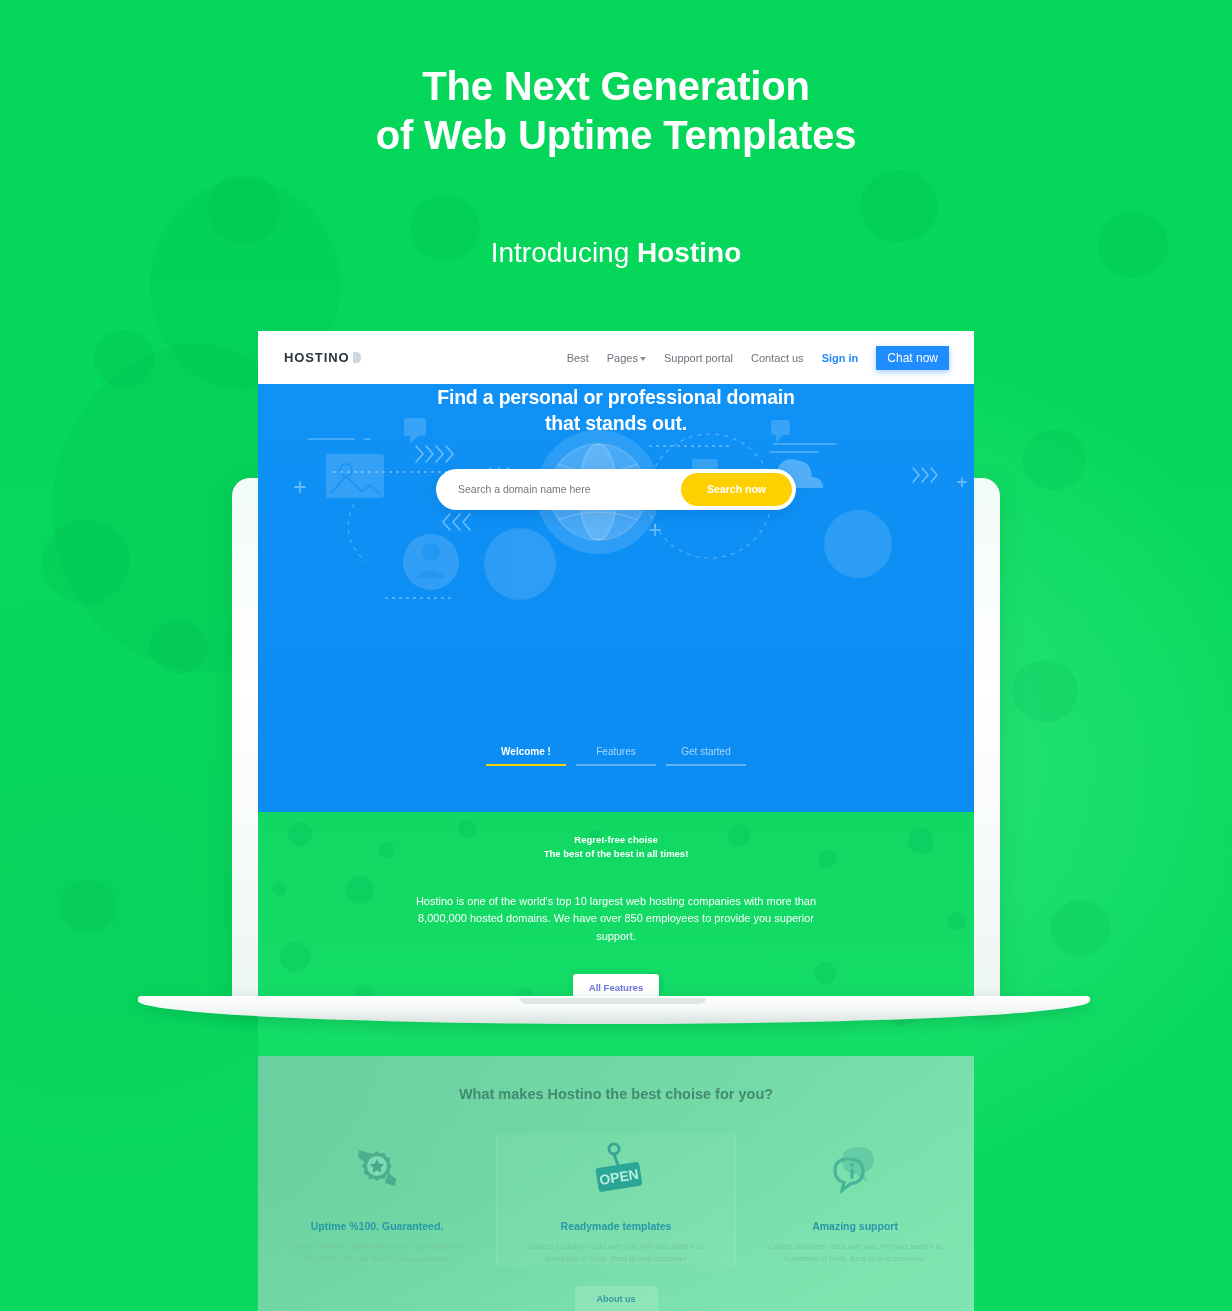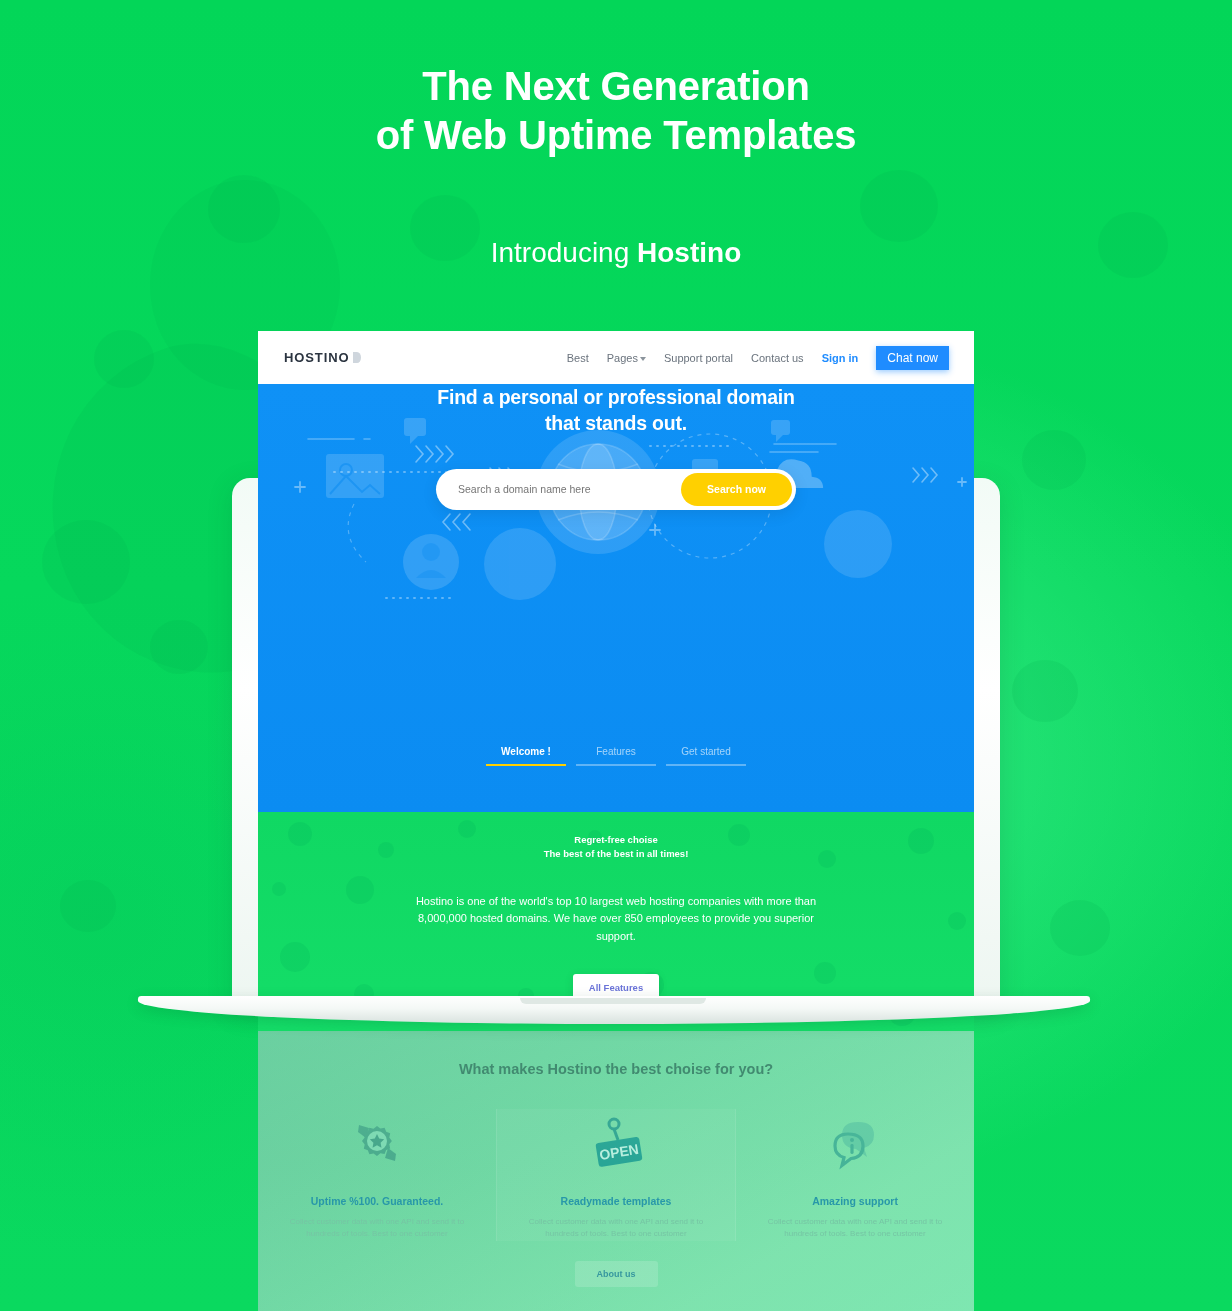--- a/index.html
+++ b/index.html
@@ -136,21 +136,21 @@
   }
   .tab {
     width:80px; text-align:center; font-size:10px; color:rgba(255,255,255,.62);
     padding-bottom:7px; border-bottom:2px solid rgba(255,255,255,.35);
     margin:0 5px;
   }
   .tab.active { color:#fff; font-weight:bold; border-bottom:2px solid #ffd000; }
 
   
   .greenband {
-    position:relative; height:219px; overflow:hidden;
+    position:relative; height:244px; overflow:hidden;
     background:linear-gradient(180deg,#10d863 0%, #14dd68 100%);
   }
   .gb-dot { position:absolute; background:rgba(0,175,90,.20); border-radius:50%; }
   .band-inner { position:relative; z-index:2; padding-top:21px; text-align:center; }
   .band-kicker { color:#fff; font-size:9.5px; font-weight:bold; line-height:1.45; }
   .band-body {
     color:#fff; font-size:11px; line-height:1.62; margin-top:32px;
     max-width:430px; margin-left:auto; margin-right:auto;
   }
   .all-features {

